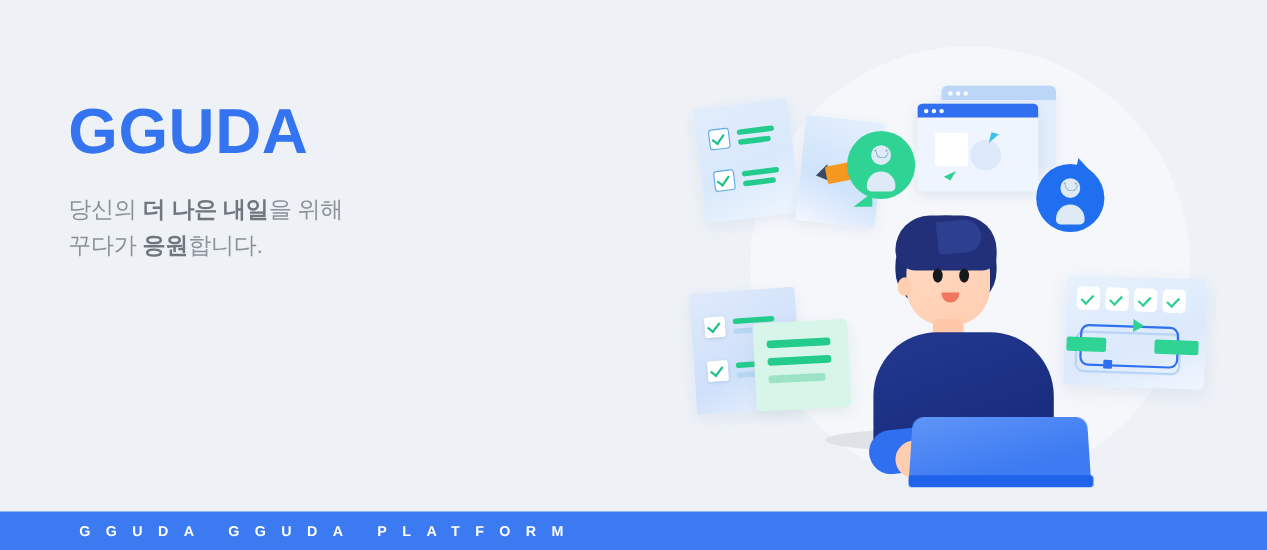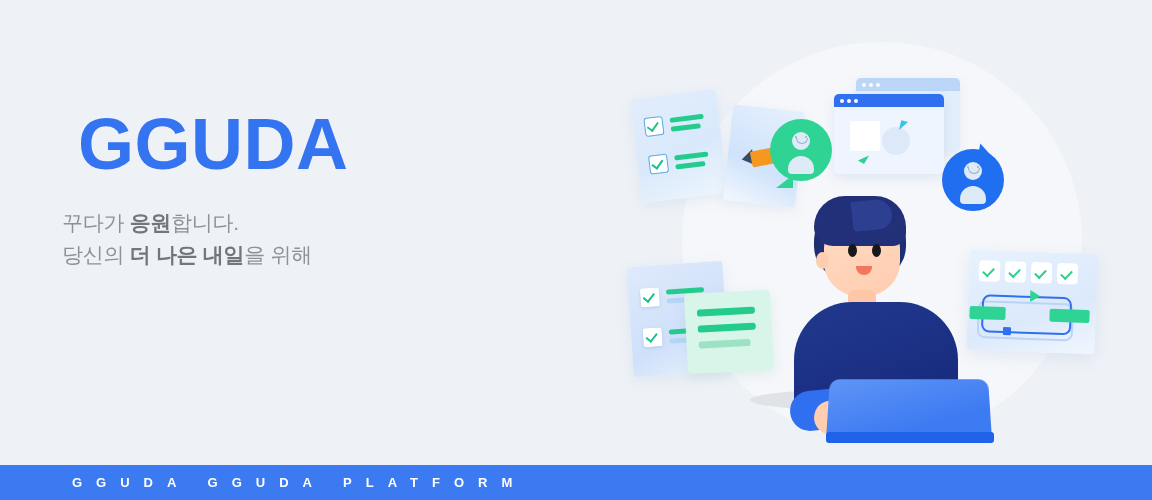--- a/index.html
+++ b/index.html
@@ -34,26 +34,26 @@
   .eyebrow {
     font-size: 27px;
     font-weight: 700;
     color: #14161a;
     letter-spacing: -0.5px;
     line-height: 1.25;
     margin: 0 0 8px 0;
     white-space: nowrap;
   }
   .brand {
-    font-size: 72px;
+    font-size: 58px;
     font-weight: 800;
     color: #3574f0;
     letter-spacing: 0.5px;
     line-height: 1.12;
-    margin: 16px;
+    margin: 0;
     white-space: nowrap;
   }
   .product {
     font-size: 58px;
     font-weight: 800;
     color: #08090b;
     letter-spacing: 0.2px;
     line-height: 1.12;
     margin: 0;
     white-space: nowrap;
@@ -403,22 +403,22 @@
   }
 </style>
 </head>
 <body>
 
 <div class="hero">
 
   <div class="copy">
     <h1 class="brand">GGUDA</h1>
     <p class="tagline">
+      <span class="tline"><span>당신의 </span><b>더 나은 내일</b><span>을 위해</span></span>
       <span class="tline"><span>꾸다가 </span><b>응원</b><span>합니다.</span></span>
-      <span class="tline"><span>당신의 </span><b>더 나은 내일</b><span>을 위해</span></span>
     </p>
   </div>
 
   <div class="art">
     <div class="art-circle"></div>
     <div class="shadow-ellipse"></div>
 
     <div class="card-check-tl">
       <div class="cb-row" style="left:11px; top:20px;">
         <span class="cb-box"></span>

